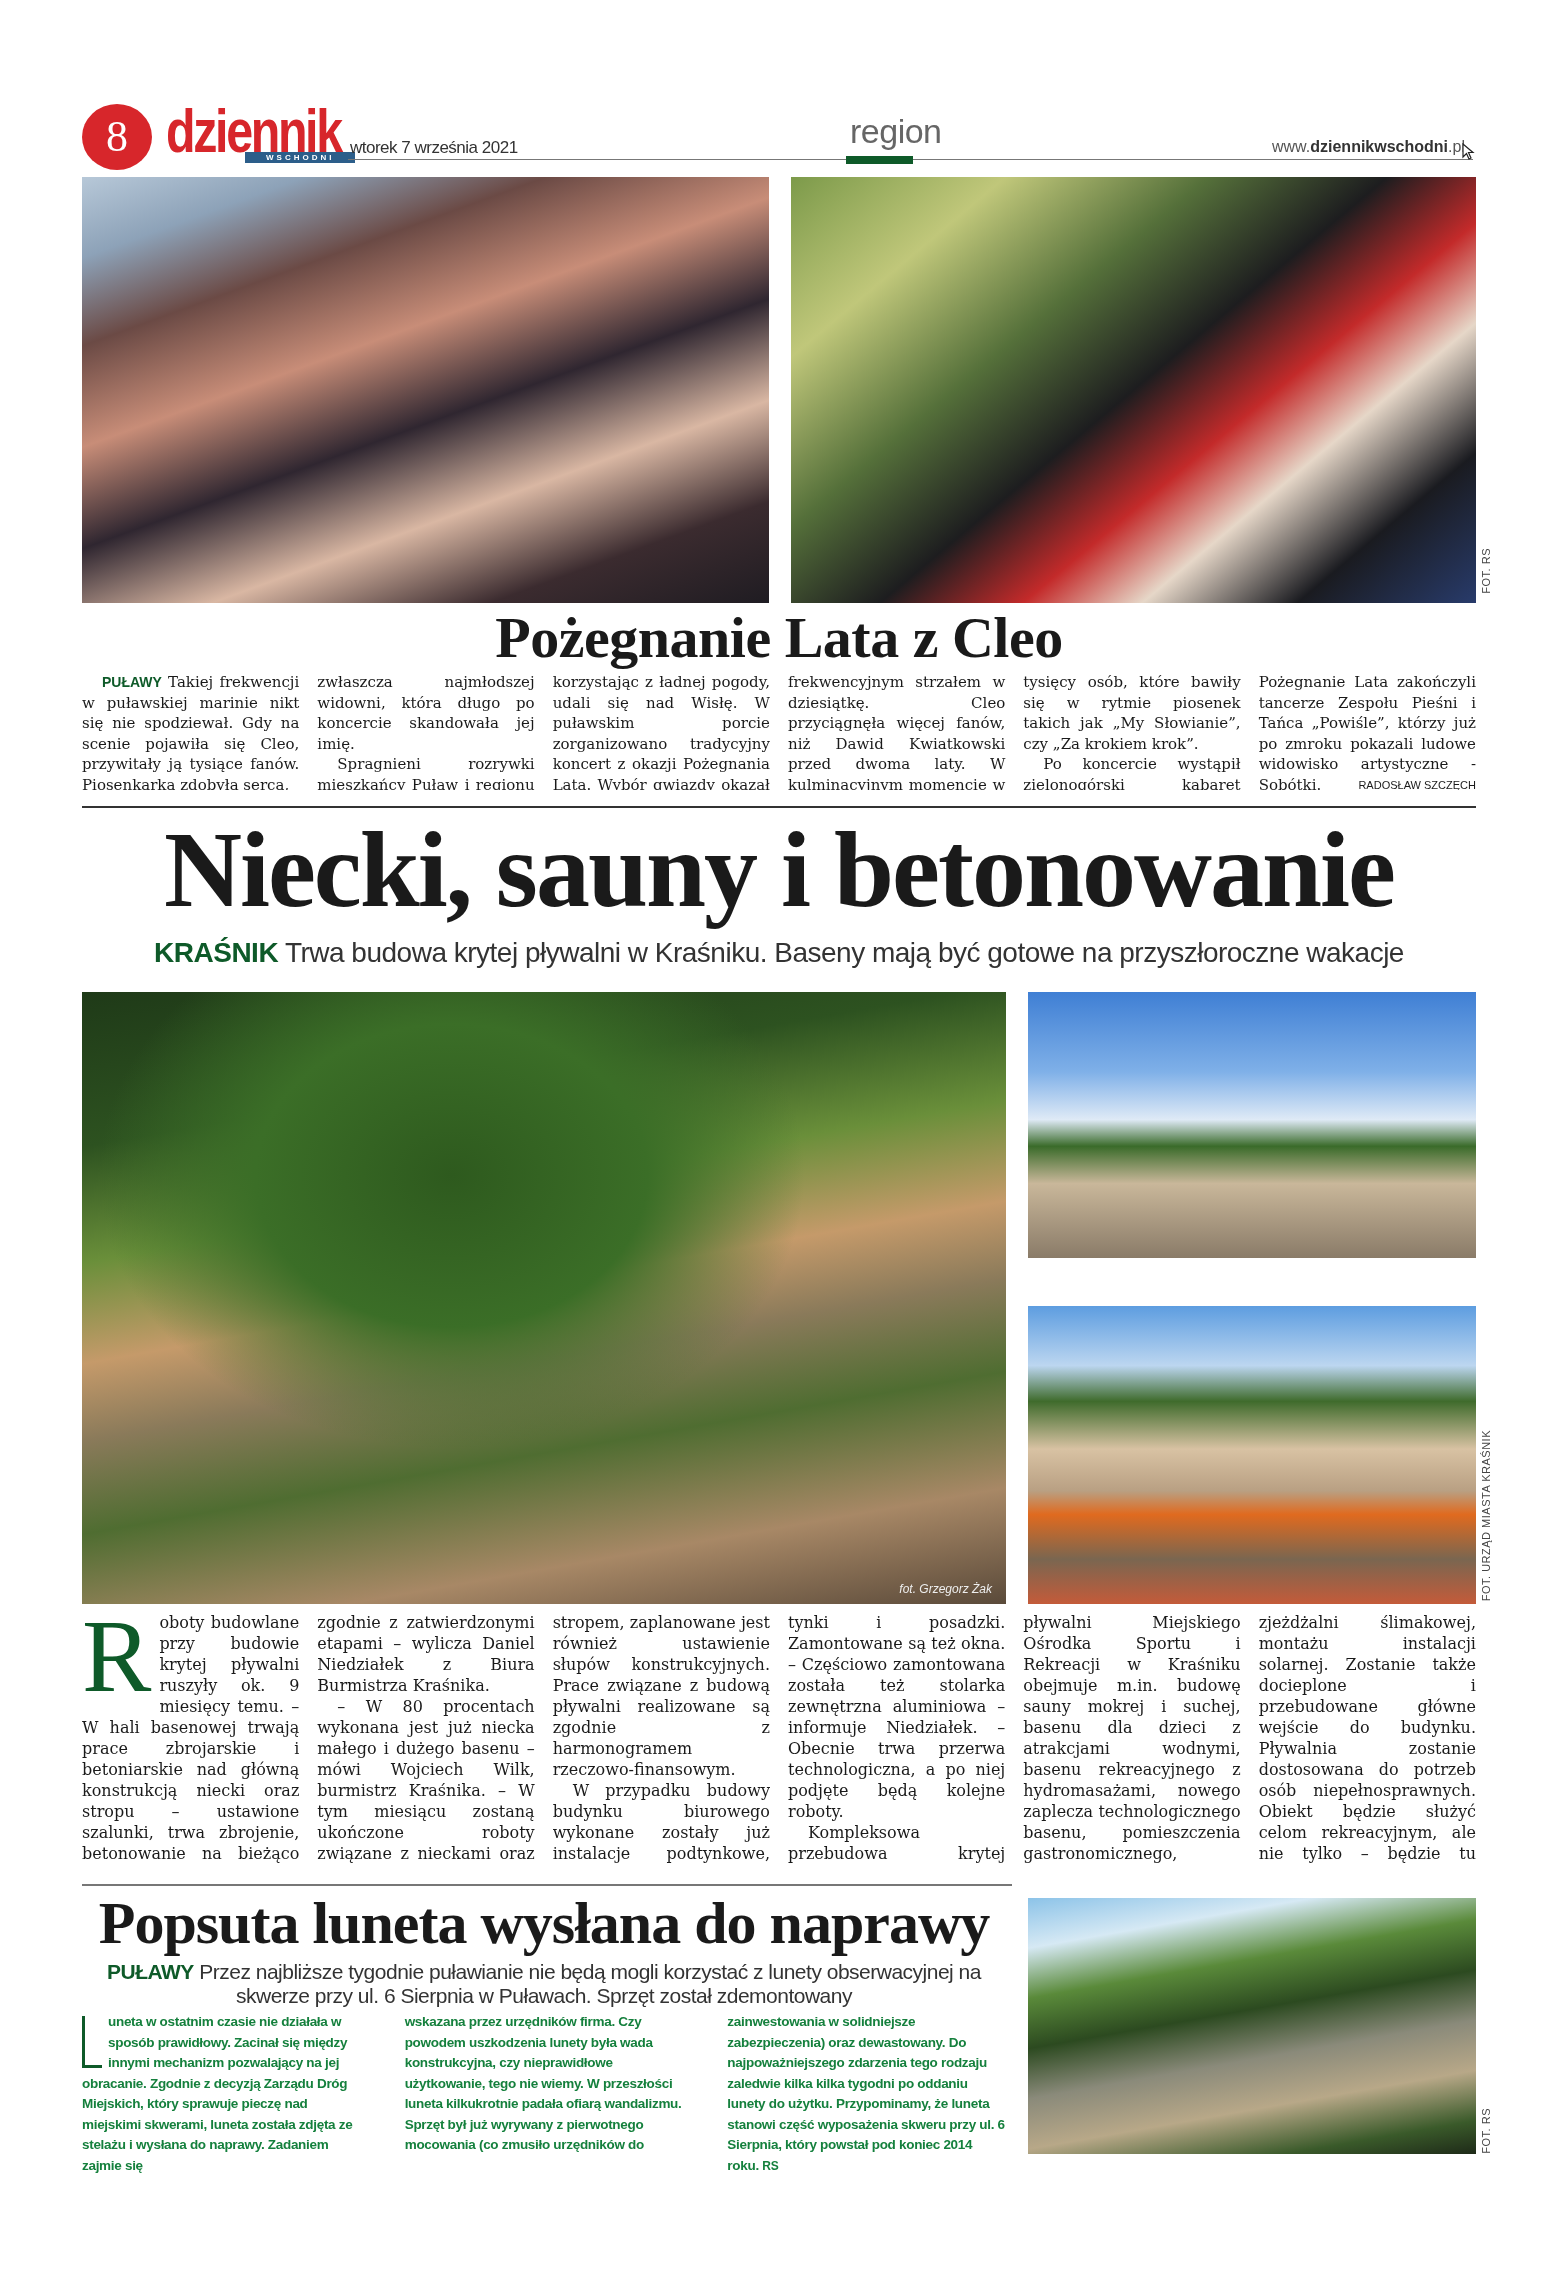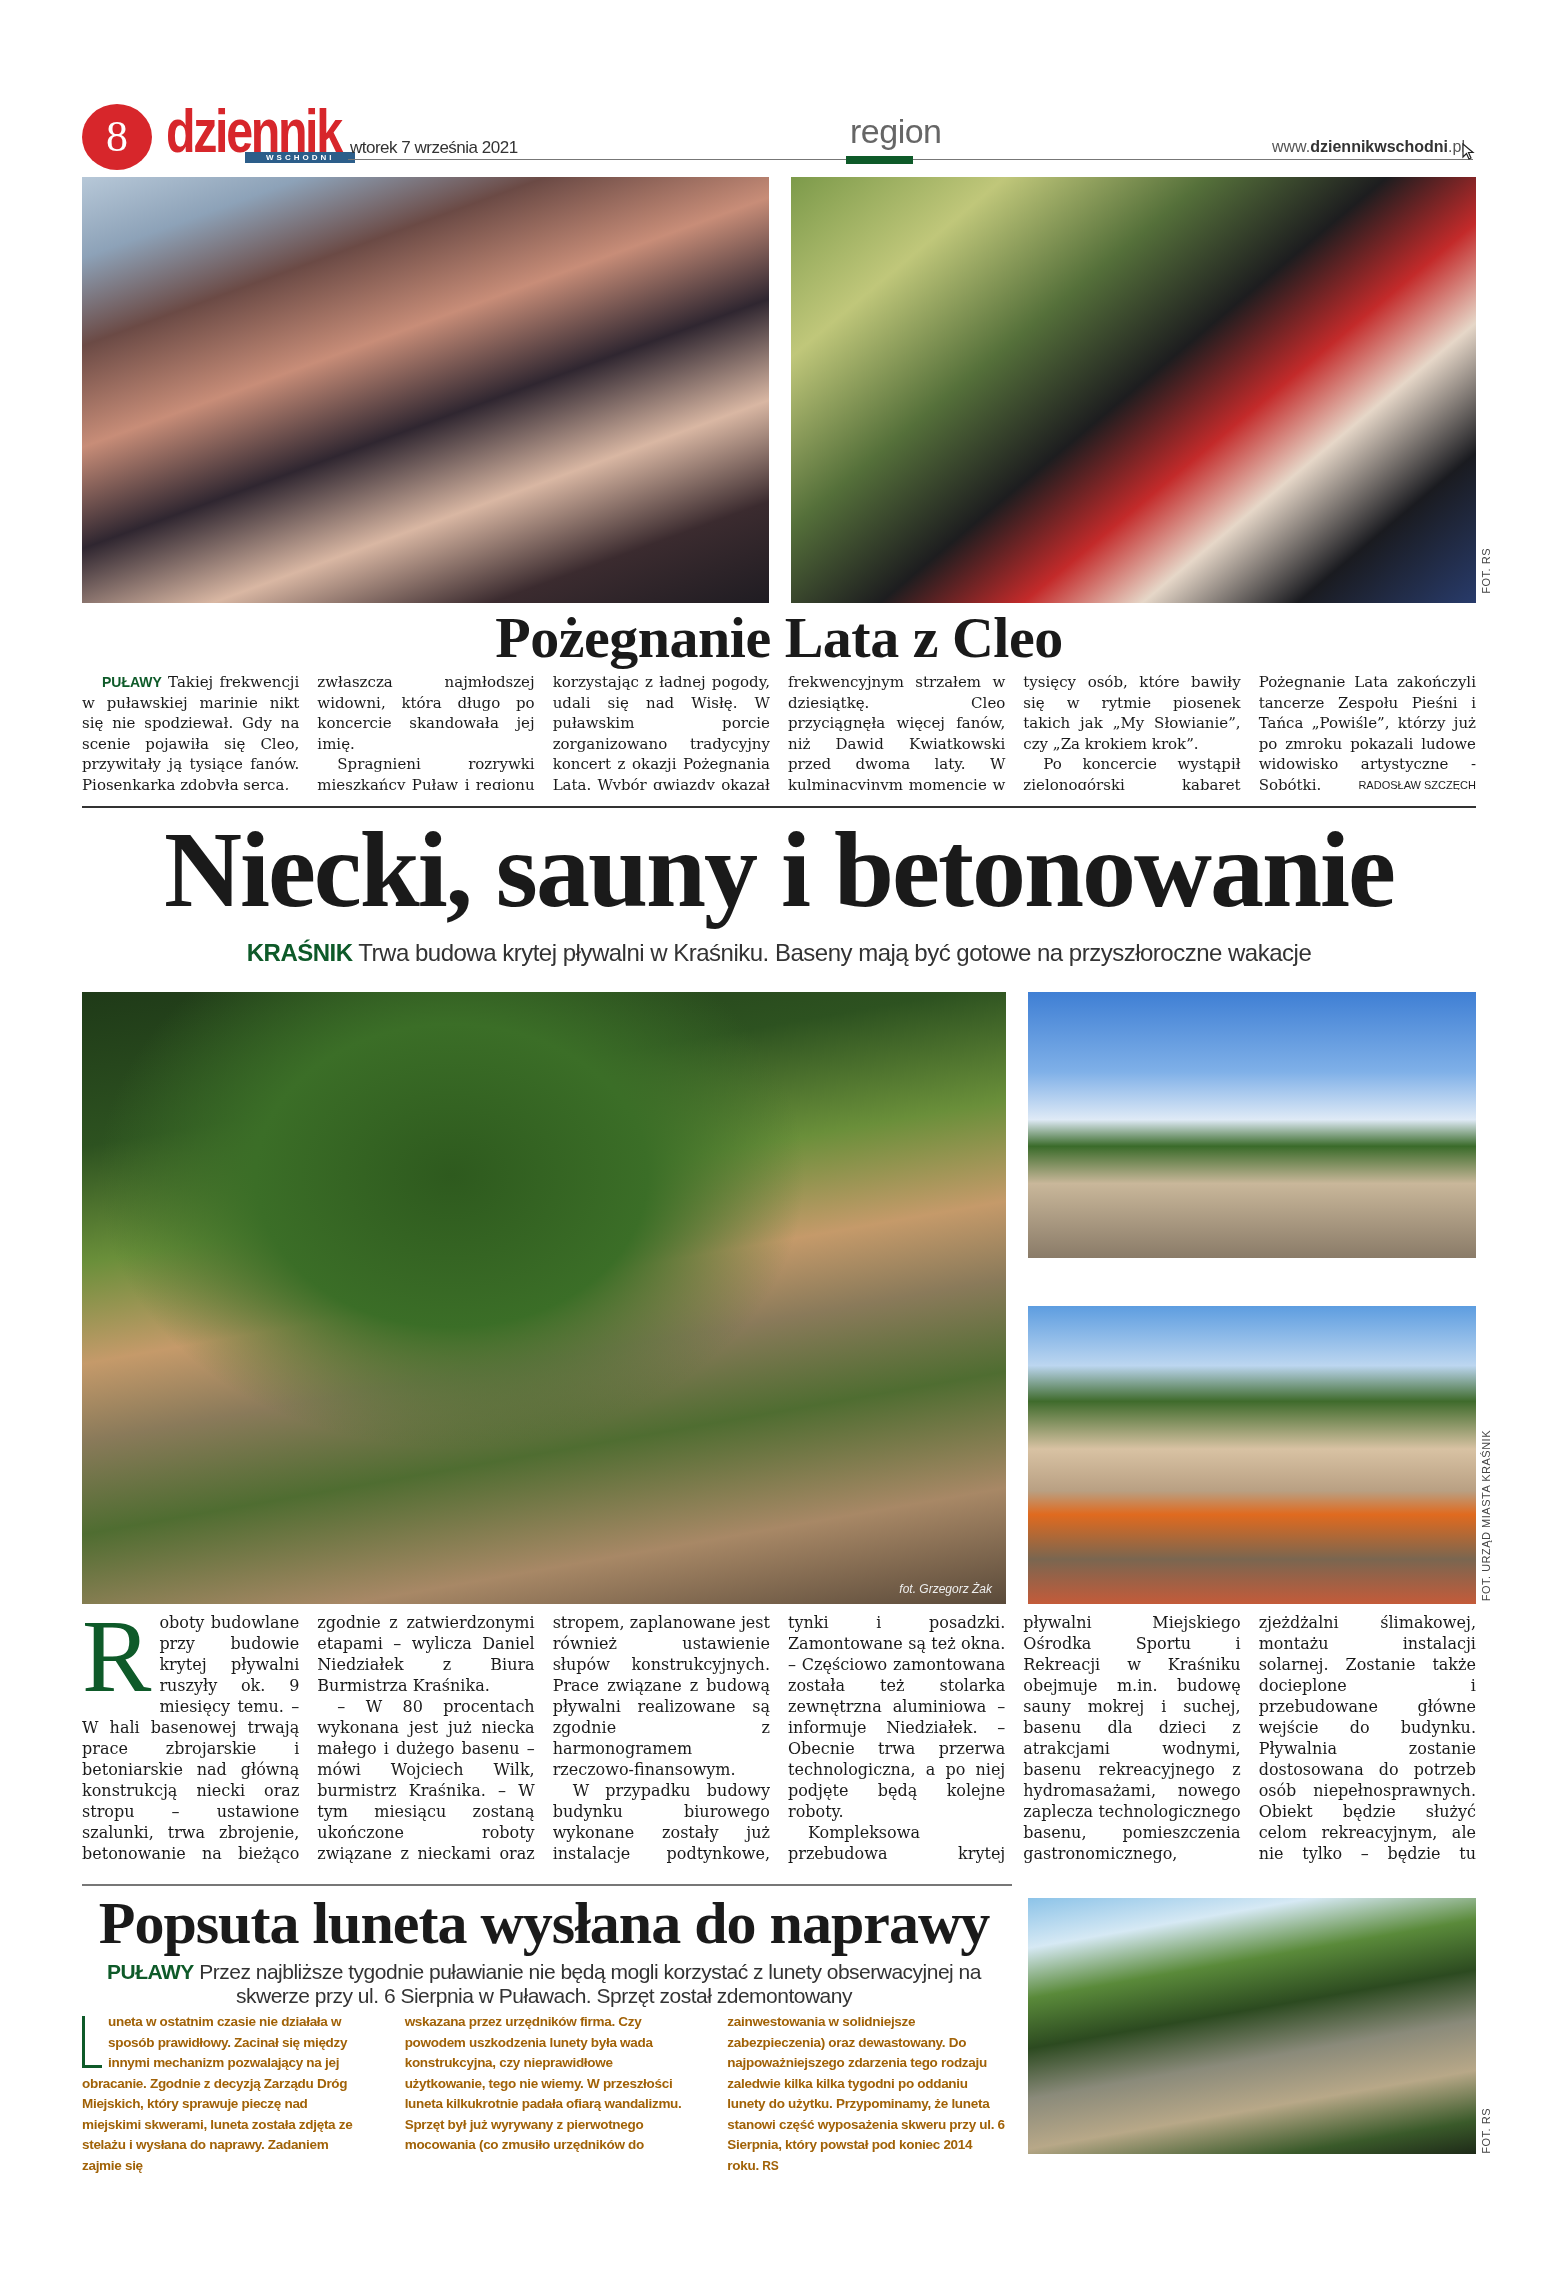--- a/index.html
+++ b/index.html
@@ -24,38 +24,38 @@
 .ph-aerial{left:82px;top:992px;width:924px;height:612px;background:radial-gradient(ellipse at 40% 30%,#2e5a1e 0%,#3b6e27 25%,transparent 45%),linear-gradient(170deg,#1f3a18 0%,#2d5220 20%,#6a8f3a 35%,#c59a6a 48%,#8a7a5a 58%,#4f6d31 70%,#a88866 85%,#5a4a3a 100%)}
 .ph-crane{left:1028px;top:992px;width:448px;height:266px;background:linear-gradient(180deg,#3f7fd4 0%,#7fb0e8 30%,#dfeaf6 48%,#3a6b2a 58%,#c9b79a 72%,#8a7b68 100%)}
 .ph-workers{left:1028px;top:1306px;width:448px;height:298px;background:linear-gradient(180deg,#5d9de0 0%,#bcd6f0 20%,#3f6b2c 32%,#d8c2a3 48%,#b9a083 62%,#e06a1f 70%,#7a6650 85%,#c45b3a 100%)}
 .ph-luneta{left:1028px;top:1898px;width:448px;height:256px;background:linear-gradient(170deg,#8cc3e8 0%,#d6e9f4 15%,#5a8a3a 30%,#2c4a20 45%,#8a8a7a 60%,#b8a888 75%,#3a5a2a 90%,#1e2a18 100%)}
 .photo-credit{font-family:"Liberation Sans",sans-serif;font-size:11px;color:#444;writing-mode:vertical-rl;transform:rotate(180deg);letter-spacing:0.5px}
 .photo-credit-inline{font-family:"Liberation Sans",sans-serif;font-size:12px;font-style:italic;color:#eee}
 
 .h-cleo{left:82px;top:606px;width:1394px;text-align:center;font-family:"Liberation Serif",serif;font-weight:bold;font-size:58px;line-height:64px;letter-spacing:-0.5px}
 .h-niecki{left:82px;top:810px;width:1394px;text-align:center;font-family:"Liberation Serif",serif;font-weight:bold;font-size:108px;line-height:120px;letter-spacing:-2px}
 .h-luneta{left:82px;top:1890px;width:924px;text-align:center;font-family:"Liberation Serif",serif;font-weight:bold;font-size:60px;line-height:66px;letter-spacing:-1px}
-.lead{font-family:"Liberation Sans",sans-serif;font-size:24px;line-height:26px;color:#333;text-align:center;letter-spacing:-0.5px}
+.lead{font-family:"Liberation Sans",sans-serif;font-size:28px;line-height:26px;color:#333;text-align:center;letter-spacing:-0.5px}
 .lead .place{color:#0e5a29;font-weight:bold}
 .lead-niecki{left:82px;top:940px;width:1394px}
 .lead-luneta{left:82px;top:1960px;width:924px;font-size:21px;line-height:24px}
 
 .cols{display:flex;gap:18px}
 .col{flex:1;font-size:15px;line-height:20.5px;text-align:justify;hyphens:manual}
 .col p{text-indent:20px}
 .col p.noindent{text-indent:0}
 .place-inline{color:#0e5a29;font-family:"Liberation Sans",sans-serif;font-weight:bold;font-size:14px}
 .byline{font-family:"Liberation Sans",sans-serif;font-weight:normal;font-size:11px;float:right}
 .cols-cleo{left:82px;top:672px;width:1394px;height:118px;overflow:hidden}
 .rule-mid{left:82px;top:806px;width:1394px;height:2px;background:#333}
 .cols-niecki{left:82px;top:1612px;width:1394px}
 .dropcap{float:left;font-family:"Liberation Serif",serif;color:#0e5a29;font-size:104px;line-height:84px;margin:2px 8px 0 0}
 .rule-lower{left:82px;top:1884px;width:930px;height:2px;background:#777}
 .cols-luneta{left:82px;top:2012px;width:924px;gap:44px}
-.cols-luneta .col{font-family:"Liberation Sans",sans-serif;font-weight:bold;font-size:13.5px;line-height:20.5px;text-align:left;color:#a16207;letter-spacing:-0.3px}
+.cols-luneta .col{font-family:"Liberation Sans",sans-serif;font-weight:bold;font-size:13.5px;line-height:20.5px;text-align:left;color:#15803d;letter-spacing:-0.3px}
 .dropcap-l{float:left;width:20px;height:52px;border-left:3px solid #0e5a29;border-bottom:3px solid #0e5a29;margin:4px 6px 0 0}
 .sign{font-family:"Liberation Sans",sans-serif;font-weight:bold;font-size:12px}
 </style>
 </head>
 <body>
 
 <div class="abs page-num">8</div>
 <div class="abs logo">dziennik</div>
 <div class="abs logo-sub">WSCHODNI</div>
 <div class="abs date">wtorek 7 września 2021</div>

